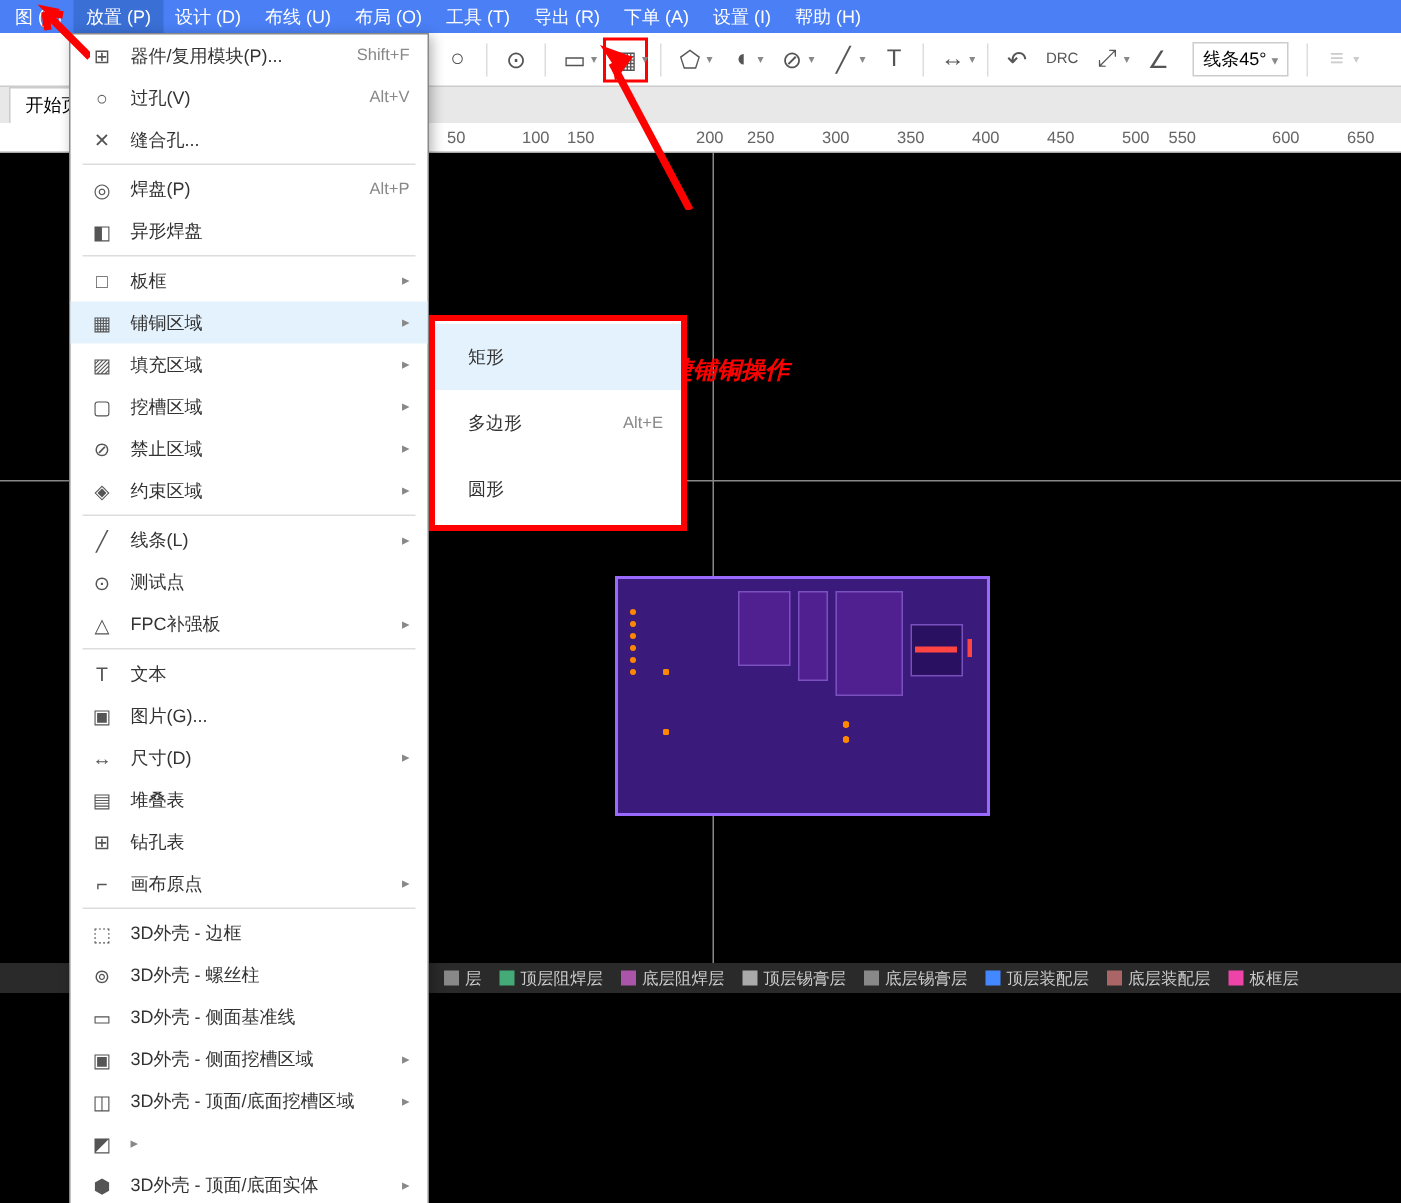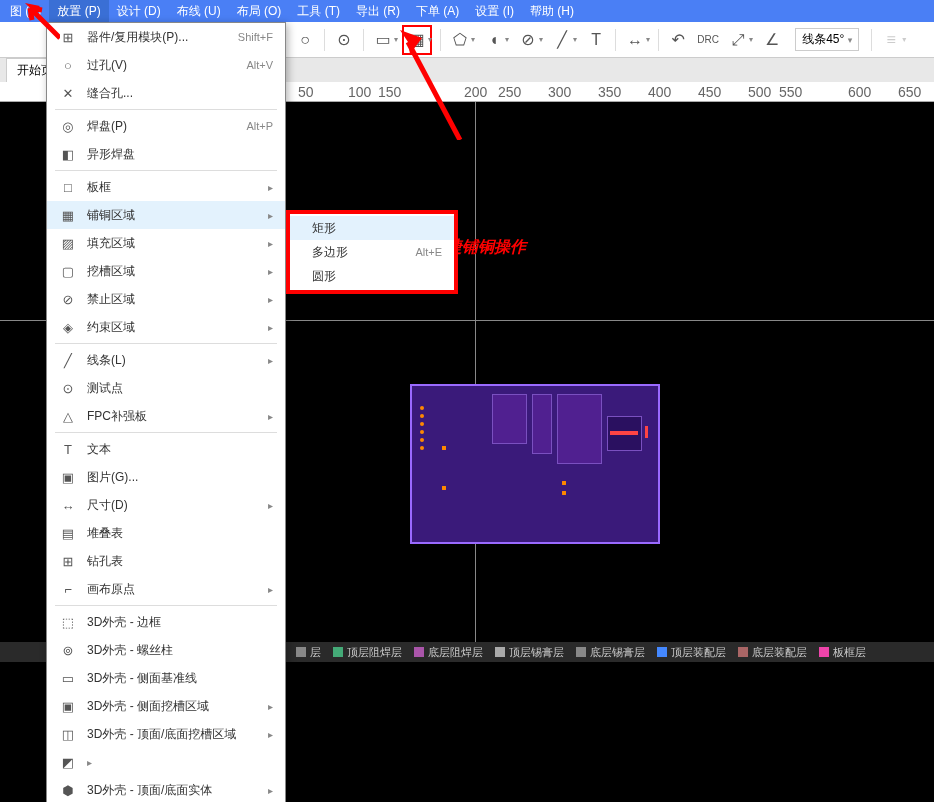--- a/index.html
+++ b/index.html
@@ -12,42 +12,42 @@
 .toolbar { background: #fff; height: 36px; display: flex; align-items: center; border-bottom: 1px solid #ccc; }
 .toolbar-btn { width: 30px; height: 30px; display: flex; align-items: center; justify-content: center; cursor: pointer; color: #555; }
 .toolbar-btn.highlight { border: 2px solid red; }
 .toolbar-sep { width: 1px; height: 22px; background: #ddd; margin: 0 4px; }
 .dropdown-arrow { font-size: 8px; color: #888; margin-left: -4px; margin-right: 4px; }
 .line-select { margin-left: 8px; padding: 2px 6px; font-size: 12px; border: 1px solid #ccc; }
 
 .tabs { background: #e8e8e8; height: 24px; display: flex; align-items: center; padding-left: 6px; font-size: 12px; }
 .tab { padding: 3px 10px; background: #fff; border: 1px solid #ccc; }
 
-.ruler-h { background: #fff; height: 20px; display: flex; align-items: center; font-size: 14px; color: #666; position: relative; border-bottom: 1px solid #aaa; overflow: hidden; }
+.ruler-h { background: #fff; height: 20px; display: flex; align-items: center; font-size: 11px; color: #666; position: relative; border-bottom: 1px solid #aaa; overflow: hidden; }
 .ruler-h span { position: absolute; }
 
 .canvas-area { position: relative; width: 100%; height: 540px; background: #000; }
 .crosshair-v { position: absolute; width: 1px; height: 100%; background: #888; left: 475px; }
 .crosshair-h { position: absolute; height: 1px; width: 100%; background: #888; top: 218px; }
 
 .pcb { position: absolute; left: 410px; top: 282px; width: 250px; height: 160px; background: #3a1a7a; border: 2px solid #9a6aff; }
 .pcb .pad { position: absolute; width: 4px; height: 4px; background: #ff8800; border-radius: 50%; }
 .pcb .component { position: absolute; background: #502090; border: 1px solid #7a50c0; }
 
 .dropdown-menu { position: absolute; left: 46px; top: 22px; width: 240px; background: #fff; border: 1px solid #888; box-shadow: 2px 2px 8px rgba(0,0,0,0.3); z-index: 100; }
 .menu-item { height: 28px; display: flex; align-items: center; padding: 0 12px; font-size: 12px; color: #333; cursor: pointer; position: relative; }
 .menu-item.highlight { background: #e3f2fd; }
 .menu-item .icon { width: 18px; margin-right: 10px; display: flex; justify-content: center; color: #555; font-size: 13px; }
 .menu-item .label { flex: 1; }
 .menu-item .shortcut { color: #888; font-size: 11px; }
 .menu-item .arrow { color: #888; font-size: 10px; }
 .menu-sep { height: 1px; background: #ddd; margin: 2px 8px; }
 
 .submenu { position: absolute; left: 286px; top: 210px; width: 172px; background: #fff; border: 4px solid red; z-index: 200; padding: 2px 0; }
-.submenu .menu-item { height: 24px; padding-left: 22px; }
+.submenu .menu-item { height: 44px; padding-left: 22px; }
 .submenu .menu-item.highlight { background: #e3f2fd; }
 
 .arrow-annotation { position: absolute; z-index: 300; pointer-events: none; }
 .arrow-1 { left: 10px; top: 0px; }
 .arrow-2 { left: 400px; top: 30px; }
 
 .red-text { position: absolute; left: 430px; top: 135px; color: #ff0000; font-size: 16px; font-weight: bold; z-index: 50; font-style: italic; }
 
 .layer-tabs { position: absolute; bottom: 140px; left: 0; right: 0; height: 20px; background: #2a2a2a; display: flex; align-items: center; font-size: 11px; color: #ccc; overflow: hidden; }
 .layer-tab { padding: 0 6px; display: flex; align-items: center; gap: 4px; white-space: nowrap; }

